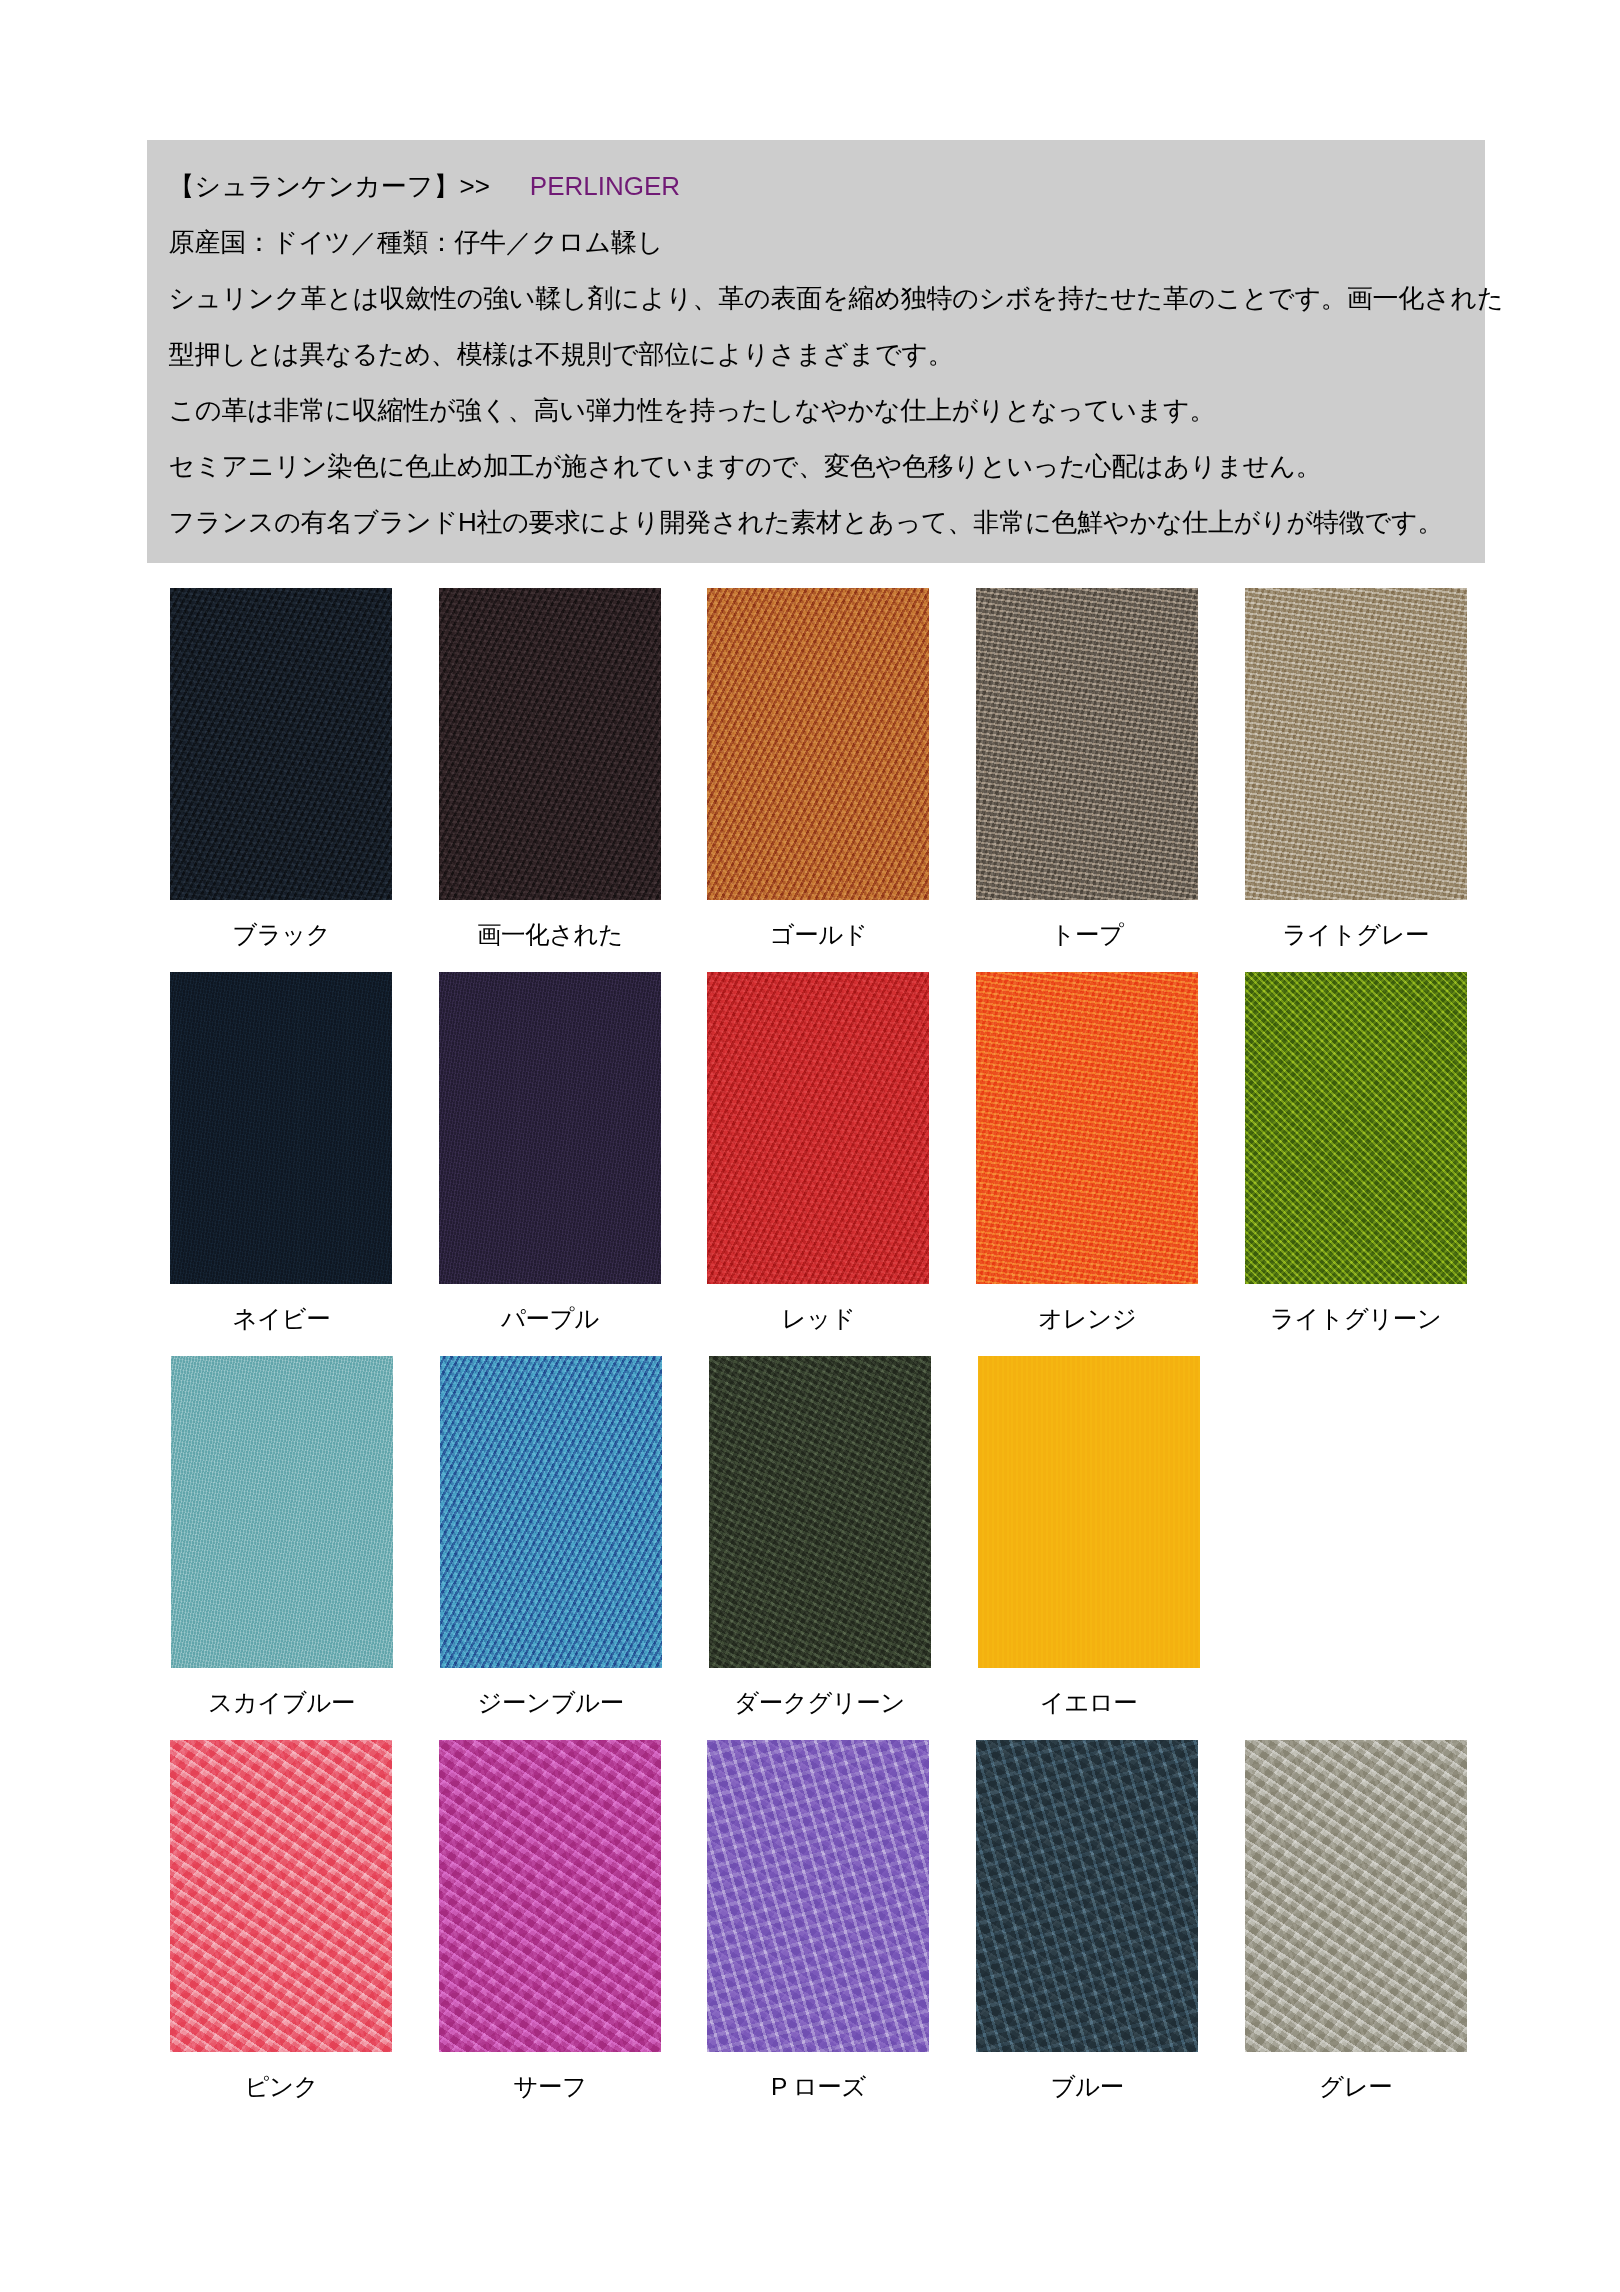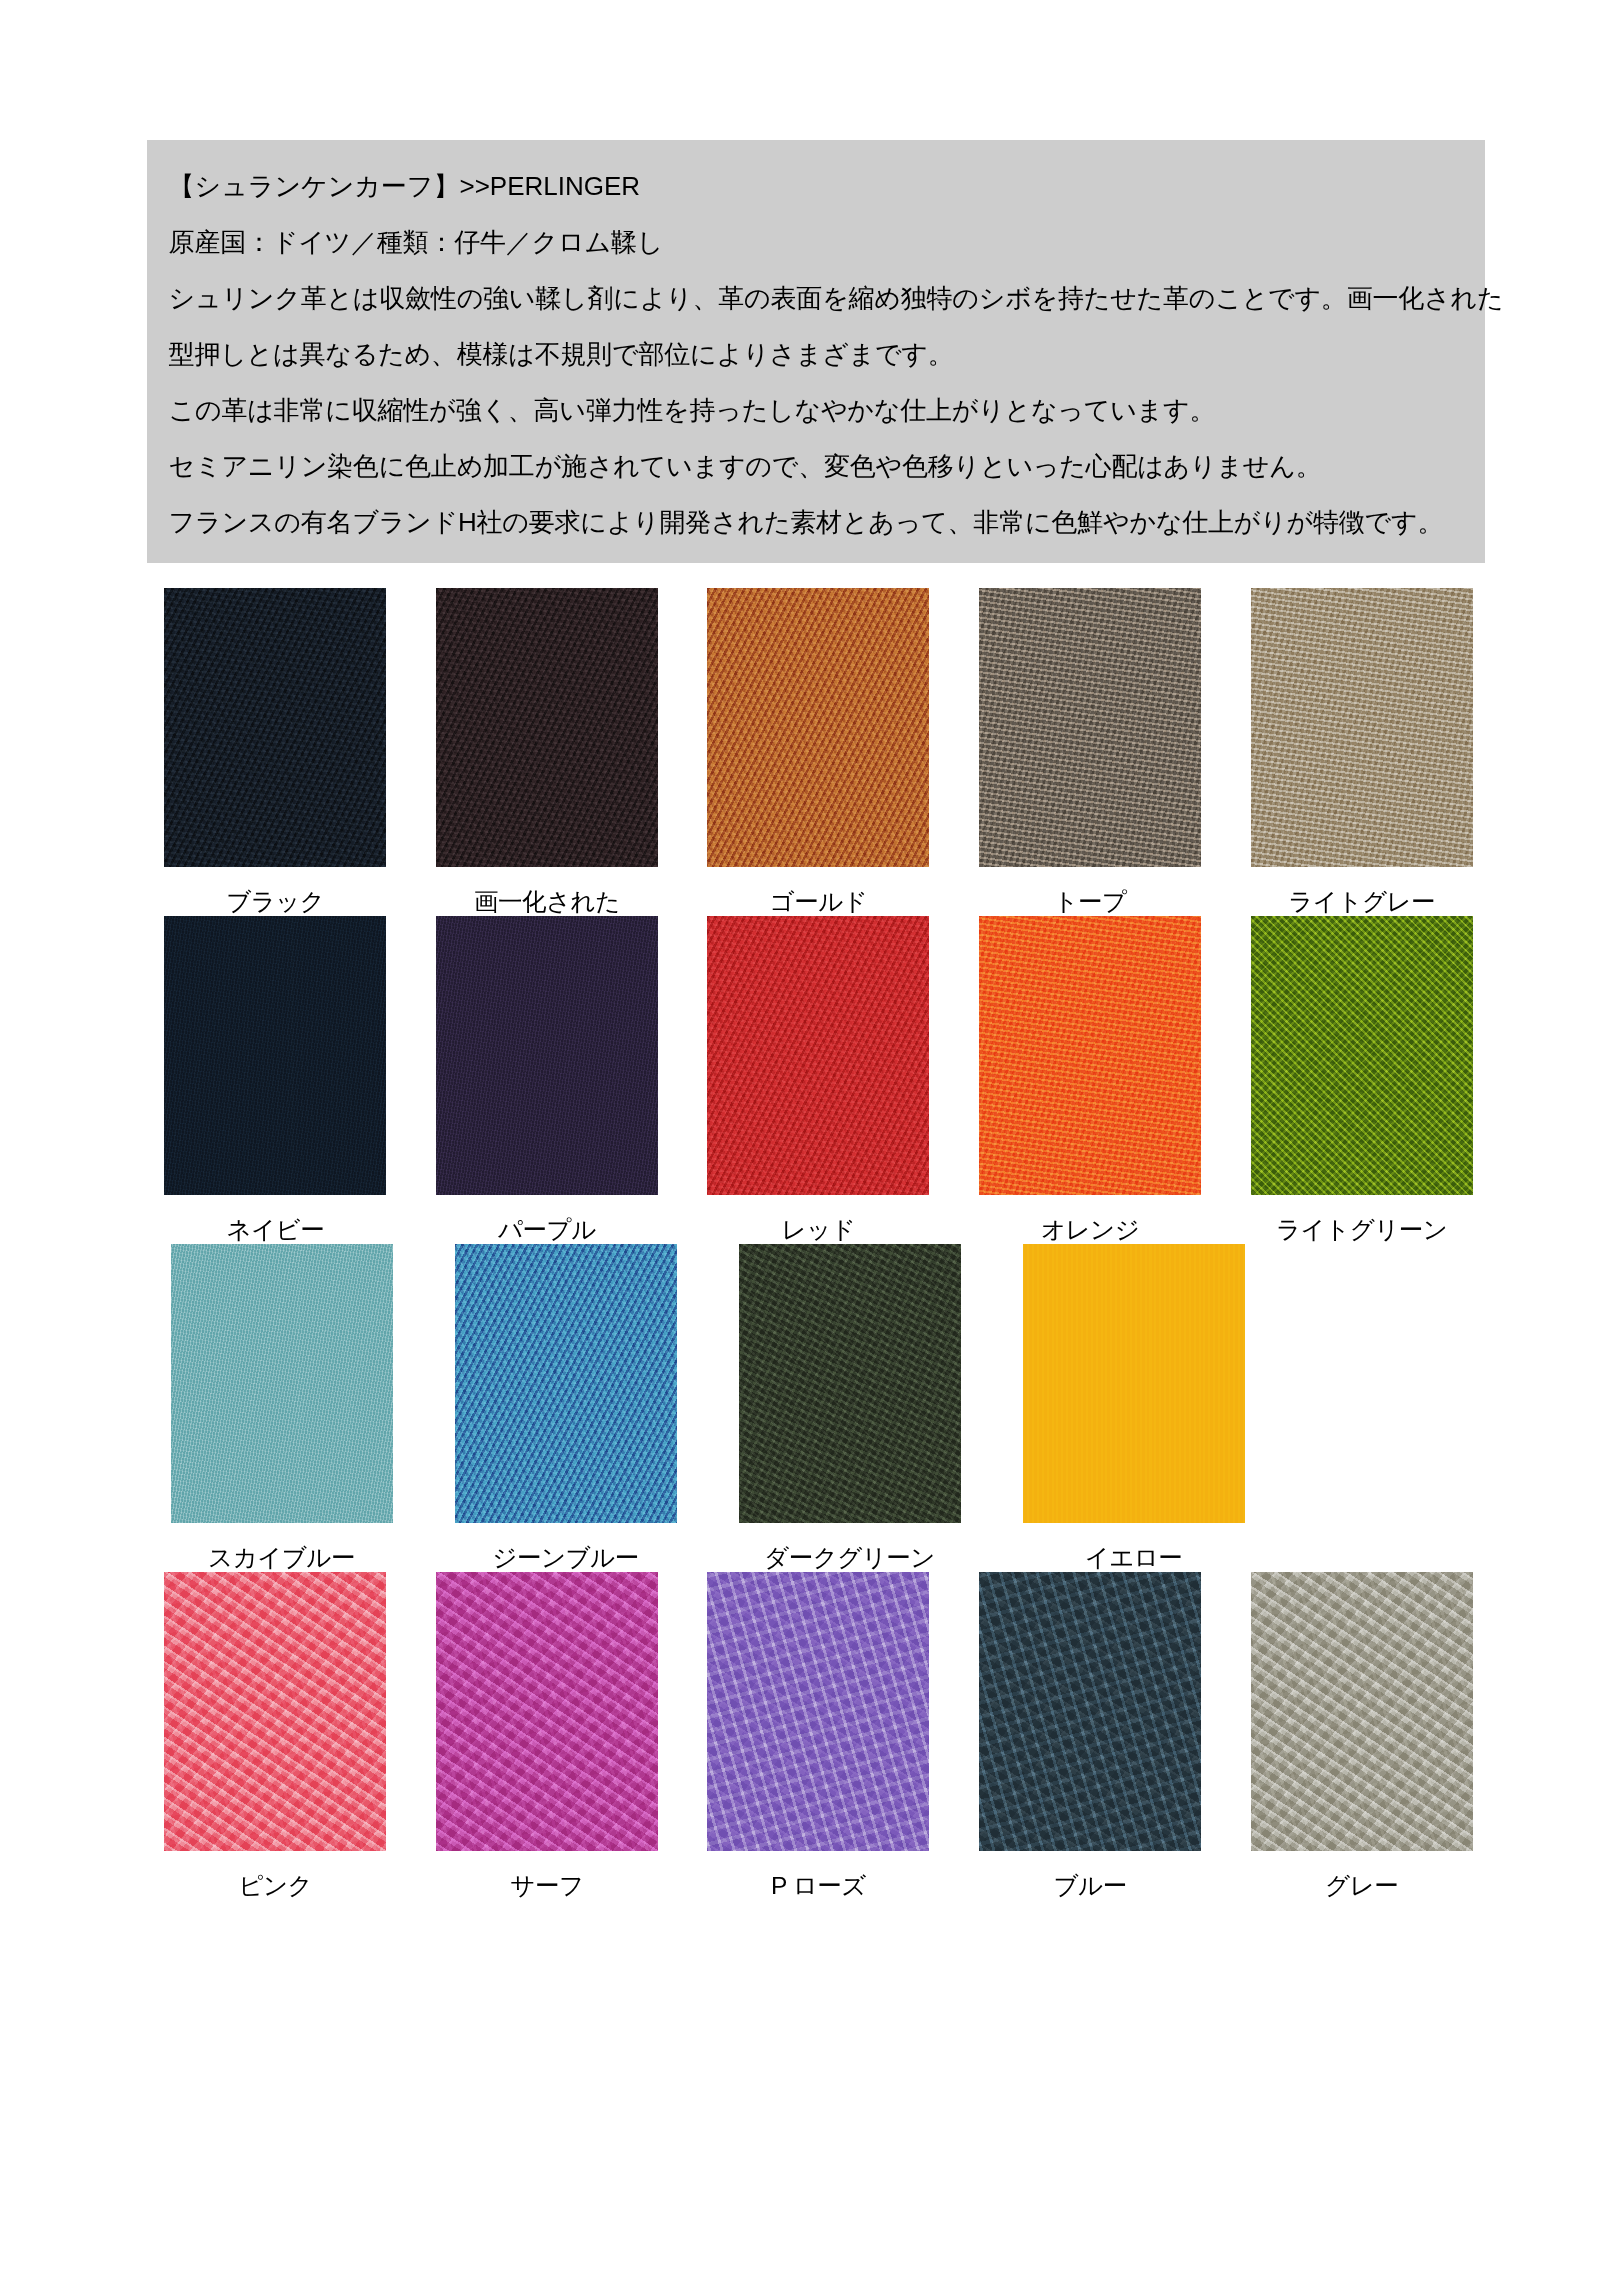--- a/index.html
+++ b/index.html
@@ -37,35 +37,35 @@
     font-size: 26px;
     line-height: 56px;
     padding-left: 21.6px;
     white-space: nowrap;
     letter-spacing: -0.2px;
   }
   .desc-line.title {
     letter-spacing: 0px;
   }
   .brand {
-    color: #000000;
+    color: #701a75;
+    margin-left: 40px;
   }
 
   
   .grid {
     position: absolute;
     left: 147px;
     top: 588px;
     width: 1343px;
   }
   .srow {
     display: flex;
     width: 1343px;
-    height: 328px;
-    gap: 15px;
+    height: 384px;
   }
   .scell {
     width: 269px;
     display: flex;
     flex-direction: column;
     align-items: center;
   }
   .swatch {
     width: 222px;
     height: 312px;

